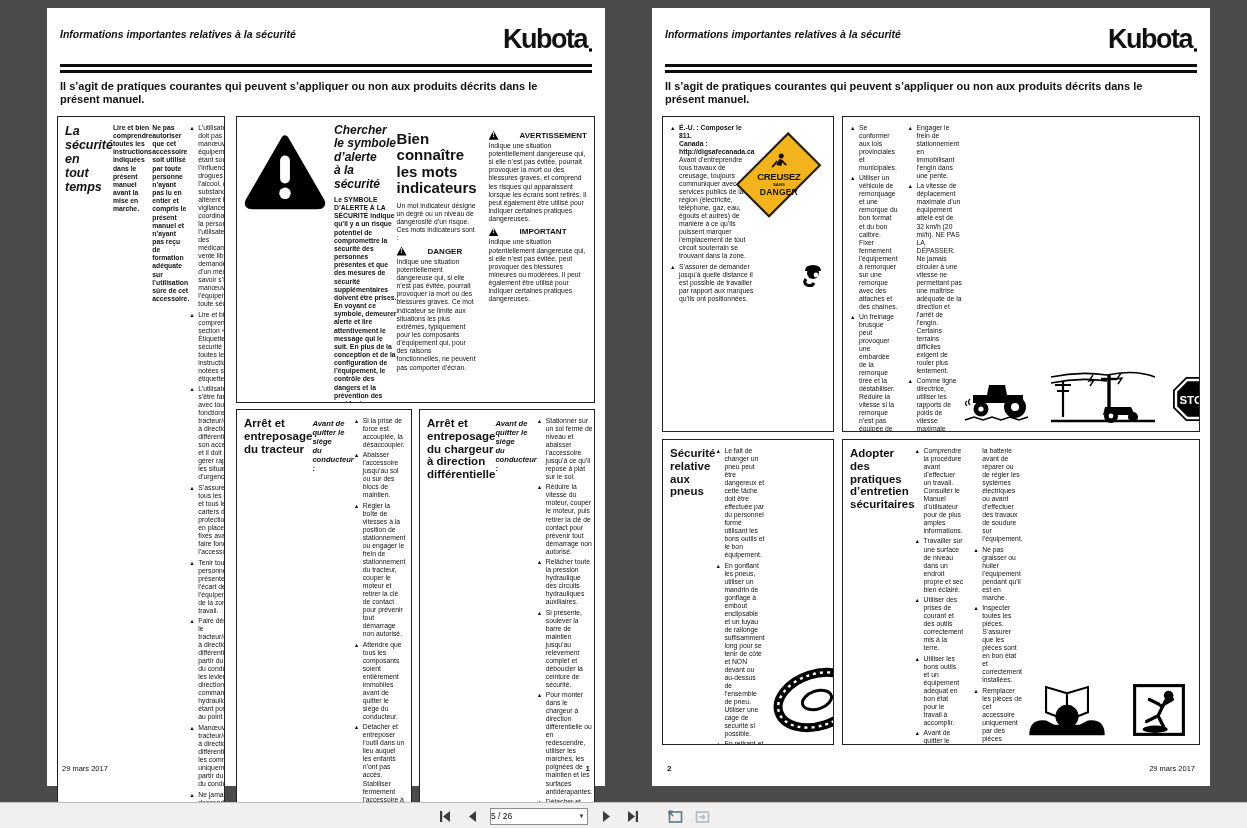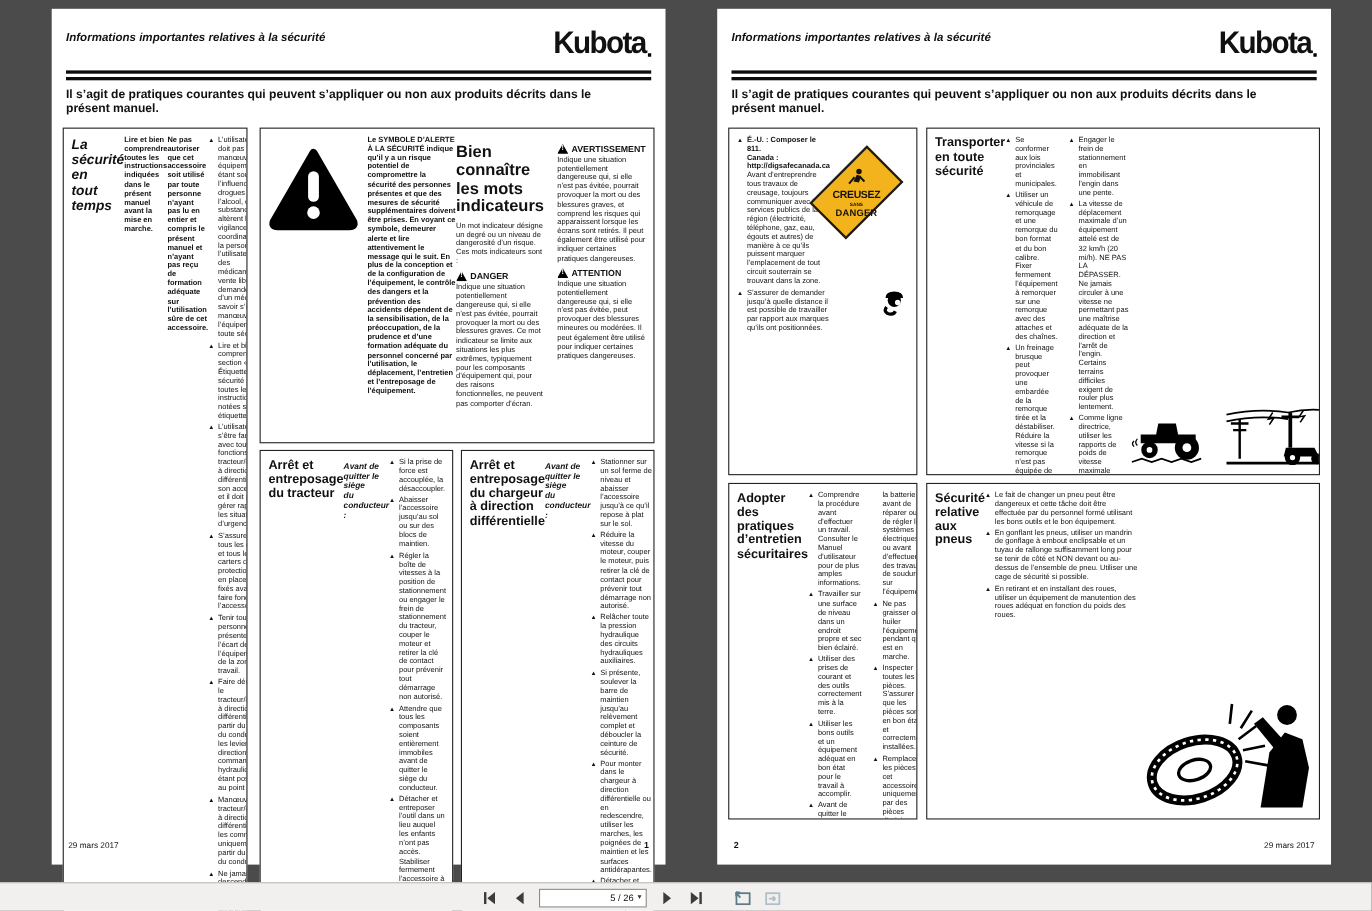--- a/index.html
+++ b/index.html
@@ -27,21 +27,21 @@
   .tri{flex:0 0 9px;font-size:5.6px;line-height:1.45}
   .bt{flex:1;white-space:pre-line}
   .bl.cont{padding-left:9px}
   .bl.ind2{padding-left:15px}
   
   .symrow{display:flex;gap:8px}
   .symtext{flex:1}
   .wordscols{display:grid;grid-template-columns:1fr 1fr;column-gap:12px;margin-top:7px}
   .wtitle{font-weight:bold;font-size:15px;line-height:1.1;margin-bottom:5px}
   .wintro{font-size:6.8px;line-height:1.2;margin-bottom:4px}
-  .alabel{display:flex;align-items:center;gap:3px;font-weight:bold;font-size:8px;margin:4px 0 2px}
+  .alabel{display:flex;align-items:center;gap:21px;font-weight:bold;font-size:8px;margin:4px 0 2px}
   .minitri{position:relative;width:10px;height:9px;background:#000;clip-path:polygon(50% 0,100% 100%,0 100%)}
   .minitri span{position:absolute;left:0;right:0;top:1px;text-align:center;color:#fff;font-size:6.5px;font-weight:bold;line-height:1}
   .wbody{font-size:6.8px;line-height:1.2}
   
   .figrow{margin-top:auto;display:flex;justify-content:center;align-items:flex-end;gap:6px;padding:2px 0}
   .keyfig{margin-top:auto;position:relative;height:70px}
   .keylabel{position:absolute;font-weight:bold;font-size:5.5px;letter-spacing:.2px}
   .keylabel.off{left:4px;top:8px}
   .keylabel.rem{left:88px;top:16px;transform:rotate(13deg)}
   .sign-dig{width:74px;height:74px;background:#f2b31c;border:2px solid #1c1c1c;transform:rotate(45deg);margin:14px auto 10px;display:flex;align-items:center;justify-content:center}
@@ -54,21 +54,21 @@
   .picto{border:1.5px solid #111;width:52px;height:52px;flex:0 0 auto}
   
   .fl{position:absolute;bottom:13px;left:15px;font-size:7.5px}
   .fr{position:absolute;bottom:13px;right:15px;font-size:7.5px}
   .pgnum{font-weight:bold;font-size:8px}
   
   .toolbar{position:absolute;left:0;right:0;bottom:0;height:26px;background:#f1f0ee;border-top:1px solid #bdbcba}
   .tbgroup{position:absolute;left:436px;top:3px;display:flex;align-items:center;gap:9px;height:20px}
   .tbbtn{width:18px;height:18px;display:flex;align-items:center;justify-content:center;cursor:pointer}
   .pagefield{width:98px;height:17px;background:#fff;border:1px solid #8b8b8b;display:flex;align-items:center;font-size:8.5px}
-  .pf-text{flex:1;text-align:right}
+  .pf-text{flex:1;text-align:left}
   .pf-caret{width:11px;height:100%;display:flex;align-items:center;justify-content:center;font-size:6px;color:#333}
   .tbsp{width:6px}
 </style>
 </head>
 <body>
 
 <div class="page left">
   <div class="ph">
     <div class="htitle">Informations importantes relatives à la sécurité</div>
     <div class="logo"><span>Kubota</span><span class="logo-dot"></span></div>
@@ -148,20 +148,22 @@
     <div style="display:flex;flex-direction:column">
 
       <div class="box" style="height:287px">
         <div class="symrow">
           <svg width="82" height="76" viewBox="0 0 100 92" style="flex:0 0 82px;margin-top:10px">
             <path d="M50 6 L94 82 Q96 87 90 87 L10 87 Q4 87 6 82 Z" fill="#000" stroke="#000" stroke-width="9" stroke-linejoin="round"></path>
             <rect x="44" y="26" width="12" height="34" rx="6" fill="#fff"></rect>
             <circle cx="50" cy="72" r="7" fill="#fff"></circle>
           </svg>
           <div class="symtext">
+            <div class="btitle it pre" style="font-size:12px">Chercher le symbole d’alerte
+à la sécurité</div>
             <div class="wbody" style="font-weight:bold">Le SYMBOLE D’ALERTE À LA SÉCURITÉ indique qu’il y a un risque potentiel de compromettre la sécurité des personnes présentes et que des mesures de sécurité supplémentaires doivent être prises. En voyant ce symbole, demeurer alerte et lire attentivement le message qui le suit. En plus de la conception et de la configuration de l’équipement, le contrôle des dangers et la prévention des accidents dépendent de la sensibilisation, de la préoccupation, de la prudence et d’une formation adéquate du personnel concerné par l’utilisation, le déplacement, l’entretien et l’entreposage de l’équipement.</div>
           </div>
         </div>
         <div class="wordscols">
           <div>
             <div class="wtitle">Bien connaître les mots indicateurs</div>
             <div class="wintro">Un mot indicateur désigne un degré ou un niveau de dangerosité d’un risque. Ces mots indicateurs sont :</div>
             <div class="alabel">
                 <span class="minitri">
                   <span>!</span>
@@ -175,21 +177,21 @@
                 <span class="minitri">
                   <span>!</span>
                 </span>
                 <span>AVERTISSEMENT</span>
               </div>
             <div class="wbody">Indique une situation potentiellement dangereuse qui, si elle n’est pas évitée, pourrait provoquer la mort ou des blessures graves, et comprend les risques qui apparaissent lorsque les écrans sont retirés. Il peut également être utilisé pour indiquer certaines pratiques dangereuses.</div>
             <div class="alabel">
                 <span class="minitri">
                   <span>!</span>
                 </span>
-                <span>ATTENTION</span>
+                <span>IMPORTANT</span>
               </div>
             <div class="wbody">Indique une situation potentiellement dangereuse qui, si elle n’est pas évitée, peut provoquer des blessures mineures ou modérées. Il peut également être utilisé pour indiquer certaines pratiques dangereuses.</div>
           </div>
         </div>
       </div>
 
       <div style="display:grid;grid-template-columns:1fr 1fr;gap:7px;margin-top:6px;flex:1">
 
         <div class="box">
           <div class="btitle pre">Arrêt et entreposage
@@ -341,22 +343,20 @@
           <path d="M3 8 Q3 2 11 2 Q19 2 19 8 L3 8 Z" fill="#000"></path>
           <circle cx="11" cy="10" r="6" fill="#000"></circle>
           <path d="M4 16 Q1 20 5 22 Q10 24 12 20" fill="none" stroke="#000" stroke-width="3"></path>
           <circle cx="14" cy="12" r="2.4" fill="#fff"></circle>
         </svg>
         <span class="t811">811</span>
       </div>
     </div>
 
     <div class="box">
-      <div class="btitle pre">Transporter en toute
-sécurité</div>
       <div style="display:flex;gap:10px;flex:1">
         <div style="flex:1">
             <div class="bl">
               <span class="tri">▲</span>
               <span class="bt">Se conformer aux lois provinciales et municipales.</span>
             </div>
             <div class="bl">
               <span class="tri">▲</span>
               <span class="bt">Utiliser un véhicule de remorquage et une remorque du bon format et du bon calibre. Fixer fermement l’équipement à remorquer sur une remorque avec des attaches et des chaînes.</span>
             </div>
@@ -431,117 +431,20 @@
           <text x="24" y="29" text-anchor="middle" fill="#fff" font-size="11.5" font-weight="bold" font-family="Liberation Sans, sans-serif">STOP</text>
         </svg>
         <svg width="50" height="46" viewBox="0 0 50 46">
           <path d="M4 4 L46 4 L25 42 Z" fill="#000" stroke="#000" stroke-width="6" stroke-linejoin="round"></path>
           <path d="M11 9 L39 9 L25 34 Z" fill="#000" stroke="#fff" stroke-width="3" stroke-linejoin="round"></path>
         </svg>
       </div>
     </div>
 
     <div class="box">
-      <div class="btitle pre">Adopter des pratiques
-d’entretien sécuritaires</div>
-      <div style="display:flex;gap:10px;flex:1">
-        <div style="flex:1">
-            <div class="bl">
-              <span class="tri">▲</span>
-              <span class="bt">Comprendre la procédure avant d’effectuer un travail. Consulter le Manuel d’utilisateur pour de plus amples informations.</span>
-            </div>
-            <div class="bl">
-              <span class="tri">▲</span>
-              <span class="bt">Travailler sur une surface de niveau dans un endroit propre et sec bien éclairé.</span>
-            </div>
-            <div class="bl">
-              <span class="tri">▲</span>
-              <span class="bt">Utiliser des prises de courant et des outils correctement mis à la terre.</span>
-            </div>
-            <div class="bl">
-              <span class="tri">▲</span>
-              <span class="bt">Utiliser les bons outils et un équipement adéquat en bon état pour le travail à accomplir.</span>
-            </div>
-            <div class="bl">
-              <span class="tri">▲</span>
-              <span class="bt">Avant de quitter le siège du conducteur pour effectuer un entretien, abaisser l’accessoire jusqu’au sol et effectuer toutes les procédures d’arrêt.</span>
-            </div>
-            <div class="bl">
-              <span class="tri">▲</span>
-              <span class="bt">Laisser refroidir l’équipement avant d’y effectuer des travaux.</span>
-            </div>
-            <div class="bl">
-              <span class="tri">▲</span>
-              <span class="bt">Déconnecter le câble de masse (-) de</span>
-            </div>
-          </div>
-        <div style="flex:1">
-            <div class="bl cont">
-              <span class="bt">la batterie avant de réparer ou de régler les systèmes électriques ou avant d’effectuer des travaux de soudure sur l’équipement.</span>
-            </div>
-            <div class="bl">
-              <span class="tri">▲</span>
-              <span class="bt">Ne pas graisser ou huiler l’équipement pendant qu’il est en marche.</span>
-            </div>
-            <div class="bl">
-              <span class="tri">▲</span>
-              <span class="bt">Inspecter toutes les pièces. S’assurer que les pièces sont en bon état et correctement installées.</span>
-            </div>
-            <div class="bl">
-              <span class="tri">▲</span>
-              <span class="bt">Remplacer les pièces de cet accessoire uniquement par des pièces d’origine Kubota. Ne pas modifier cet accessoire d’une manière susceptible de nuire à sa performance.</span>
-            </div>
-            <div class="bl">
-              <span class="tri">▲</span>
-              <span class="bt">Retirer toute accumulation de graisse, d’huile ou de débris.</span>
-            </div>
-            <div class="bl">
-              <span class="tri">▲</span>
-              <span class="bt">Retirer tous les outils et toutes les pièces inutilisées de l’équipement avant la remise en marche.</span>
-            </div>
-          </div>
-      </div>
-      <div class="figrow" style="gap:22px">
-        <svg width="88" height="56" viewBox="0 0 84 52">
-          <path d="M42 12 L22 6 L22 30 L42 38 Z" fill="#fff" stroke="#000" stroke-width="2"></path>
-          <path d="M42 12 L62 6 L62 30 L42 38 Z" fill="#fff" stroke="#000" stroke-width="2"></path>
-          <circle cx="42" cy="34" r="11" fill="#000"></circle>
-          <path d="M6 52 Q6 36 22 38 L30 42 L54 42 L62 38 Q78 36 78 52 Z" fill="#000"></path>
-        </svg>
-        <svg class="picto" viewBox="0 0 52 52">
-          <rect x="1" y="1" width="50" height="50" fill="none" stroke="#000" stroke-width="2.5"></rect>
-          <circle cx="36" cy="11" r="5" fill="#000"></circle>
-          <path d="M33 16 L25 32 M26 20 L16 15 M28 22 L40 15 M25 32 L13 38 M25 32 L31 44" fill="none" stroke="#000" stroke-width="3.4" stroke-linecap="round"></path>
-          <ellipse cx="22" cy="46" rx="13" ry="3.8" fill="#000"></ellipse>
-        </svg>
-        <svg class="picto" viewBox="0 0 52 52">
-          <rect x="1" y="1" width="50" height="50" fill="none" stroke="#000" stroke-width="2.5"></rect>
-          <path d="M46 14 Q40 2 26 8" fill="none" stroke="#000" stroke-width="2.6"></path>
-          <path d="M24 3 L18 12 L30 13 Z" fill="#000"></path>
-          <path d="M8 26 L38 40" stroke="#000" stroke-width="4"></path>
-          <path d="M10 24 l3 -6 M16 27 l3 -6 M22 30 l3 -6 M28 33 l3 -6 M34 36 l3 -6" stroke="#000" stroke-width="2.2"></path>
-          <circle cx="16" cy="31" r="4.5" fill="#000"></circle>
-          <path d="M14 35 L10 48 L24 48 L22 38 Z" fill="#000"></path>
-          <rect x="40" y="40" width="6" height="9" fill="#000"></rect>
-        </svg>
-        <svg class="picto" viewBox="0 0 52 52">
-          <rect x="1" y="1" width="50" height="50" fill="none" stroke="#000" stroke-width="2.5"></rect>
-          <g stroke="#000" stroke-width="3" fill="none">
-            <circle cx="20" cy="17" r="7"></circle>
-            <path d="M20 6 v4 M20 24 v4 M9 17 h4 M27 17 h4 M12 9 l3 3 M25 22 l3 3 M28 9 l-3 3 M15 22 l-3 3"></path>
-            <circle cx="38" cy="31" r="9"></circle>
-            <path d="M38 18 v4 M38 40 v4 M25 31 h4 M47 31 h4 M29 22 l3 3 M44 37 l3 3 M47 22 l-3 3 M32 37 l-3 3"></path>
-          </g>
-          <path d="M30 16 l-3 5 l4 -1 l-3 5" fill="none" stroke="#000" stroke-width="1.6"></path>
-          <path d="M2 50 L18 32 L28 38 L14 50 Z" fill="#000"></path>
-        </svg>
-      </div>
-    </div>
-
-    <div class="box">
       <div class="btitle pre">Sécurité relative
 aux pneus</div>
       <div>
           <div class="bl">
             <span class="tri">▲</span>
             <span class="bt">Le fait de changer un pneu peut être dangereux et cette tâche doit être effectuée par du personnel formé utilisant les bons outils et le bon équipement.</span>
           </div>
           <div class="bl">
             <span class="tri">▲</span>
             <span class="bt">En gonflant les pneus, utiliser un mandrin de gonflage à embout enclipsable et un tuyau de rallonge suffisamment long pour se tenir de côté et NON devant ou au-dessus de l’ensemble de pneu. Utiliser une cage de sécurité si possible.</span>
@@ -558,20 +461,117 @@
             <ellipse cx="52" cy="72" rx="40" ry="26" fill="none" stroke="#fff" stroke-width="2.4" stroke-dasharray="3 4"></ellipse>
             <ellipse cx="52" cy="72" rx="15" ry="9" fill="none" stroke="#000" stroke-width="3"></ellipse>
           </g>
           <path d="M92 44 l16 -12 M96 54 l20 -4 M94 34 l10 -16 M84 30 l2 -18 M98 64 l22 4" stroke="#000" stroke-width="2.4"></path>
           <circle cx="136" cy="22" r="9" fill="#000"></circle>
           <path d="M112 106 L120 56 L134 38 L150 44 L156 70 L150 106 Z" fill="#000"></path>
           <path d="M124 52 L106 30 L114 24 L132 44 Z" fill="#000"></path>
         </svg>
       </div>
     </div>
+
+    <div class="box">
+      <div class="btitle pre">Adopter des pratiques
+d’entretien sécuritaires</div>
+      <div style="display:flex;gap:10px;flex:1">
+        <div style="flex:1">
+            <div class="bl">
+              <span class="tri">▲</span>
+              <span class="bt">Comprendre la procédure avant d’effectuer un travail. Consulter le Manuel d’utilisateur pour de plus amples informations.</span>
+            </div>
+            <div class="bl">
+              <span class="tri">▲</span>
+              <span class="bt">Travailler sur une surface de niveau dans un endroit propre et sec bien éclairé.</span>
+            </div>
+            <div class="bl">
+              <span class="tri">▲</span>
+              <span class="bt">Utiliser des prises de courant et des outils correctement mis à la terre.</span>
+            </div>
+            <div class="bl">
+              <span class="tri">▲</span>
+              <span class="bt">Utiliser les bons outils et un équipement adéquat en bon état pour le travail à accomplir.</span>
+            </div>
+            <div class="bl">
+              <span class="tri">▲</span>
+              <span class="bt">Avant de quitter le siège du conducteur pour effectuer un entretien, abaisser l’accessoire jusqu’au sol et effectuer toutes les procédures d’arrêt.</span>
+            </div>
+            <div class="bl">
+              <span class="tri">▲</span>
+              <span class="bt">Laisser refroidir l’équipement avant d’y effectuer des travaux.</span>
+            </div>
+            <div class="bl">
+              <span class="tri">▲</span>
+              <span class="bt">Déconnecter le câble de masse (-) de</span>
+            </div>
+          </div>
+        <div style="flex:1">
+            <div class="bl cont">
+              <span class="bt">la batterie avant de réparer ou de régler les systèmes électriques ou avant d’effectuer des travaux de soudure sur l’équipement.</span>
+            </div>
+            <div class="bl">
+              <span class="tri">▲</span>
+              <span class="bt">Ne pas graisser ou huiler l’équipement pendant qu’il est en marche.</span>
+            </div>
+            <div class="bl">
+              <span class="tri">▲</span>
+              <span class="bt">Inspecter toutes les pièces. S’assurer que les pièces sont en bon état et correctement installées.</span>
+            </div>
+            <div class="bl">
+              <span class="tri">▲</span>
+              <span class="bt">Remplacer les pièces de cet accessoire uniquement par des pièces d’origine Kubota. Ne pas modifier cet accessoire d’une manière susceptible de nuire à sa performance.</span>
+            </div>
+            <div class="bl">
+              <span class="tri">▲</span>
+              <span class="bt">Retirer toute accumulation de graisse, d’huile ou de débris.</span>
+            </div>
+            <div class="bl">
+              <span class="tri">▲</span>
+              <span class="bt">Retirer tous les outils et toutes les pièces inutilisées de l’équipement avant la remise en marche.</span>
+            </div>
+          </div>
+      </div>
+      <div class="figrow" style="gap:22px">
+        <svg width="88" height="56" viewBox="0 0 84 52">
+          <path d="M42 12 L22 6 L22 30 L42 38 Z" fill="#fff" stroke="#000" stroke-width="2"></path>
+          <path d="M42 12 L62 6 L62 30 L42 38 Z" fill="#fff" stroke="#000" stroke-width="2"></path>
+          <circle cx="42" cy="34" r="11" fill="#000"></circle>
+          <path d="M6 52 Q6 36 22 38 L30 42 L54 42 L62 38 Q78 36 78 52 Z" fill="#000"></path>
+        </svg>
+        <svg class="picto" viewBox="0 0 52 52">
+          <rect x="1" y="1" width="50" height="50" fill="none" stroke="#000" stroke-width="2.5"></rect>
+          <circle cx="36" cy="11" r="5" fill="#000"></circle>
+          <path d="M33 16 L25 32 M26 20 L16 15 M28 22 L40 15 M25 32 L13 38 M25 32 L31 44" fill="none" stroke="#000" stroke-width="3.4" stroke-linecap="round"></path>
+          <ellipse cx="22" cy="46" rx="13" ry="3.8" fill="#000"></ellipse>
+        </svg>
+        <svg class="picto" viewBox="0 0 52 52">
+          <rect x="1" y="1" width="50" height="50" fill="none" stroke="#000" stroke-width="2.5"></rect>
+          <path d="M46 14 Q40 2 26 8" fill="none" stroke="#000" stroke-width="2.6"></path>
+          <path d="M24 3 L18 12 L30 13 Z" fill="#000"></path>
+          <path d="M8 26 L38 40" stroke="#000" stroke-width="4"></path>
+          <path d="M10 24 l3 -6 M16 27 l3 -6 M22 30 l3 -6 M28 33 l3 -6 M34 36 l3 -6" stroke="#000" stroke-width="2.2"></path>
+          <circle cx="16" cy="31" r="4.5" fill="#000"></circle>
+          <path d="M14 35 L10 48 L24 48 L22 38 Z" fill="#000"></path>
+          <rect x="40" y="40" width="6" height="9" fill="#000"></rect>
+        </svg>
+        <svg class="picto" viewBox="0 0 52 52">
+          <rect x="1" y="1" width="50" height="50" fill="none" stroke="#000" stroke-width="2.5"></rect>
+          <g stroke="#000" stroke-width="3" fill="none">
+            <circle cx="20" cy="17" r="7"></circle>
+            <path d="M20 6 v4 M20 24 v4 M9 17 h4 M27 17 h4 M12 9 l3 3 M25 22 l3 3 M28 9 l-3 3 M15 22 l-3 3"></path>
+            <circle cx="38" cy="31" r="9"></circle>
+            <path d="M38 18 v4 M38 40 v4 M25 31 h4 M47 31 h4 M29 22 l3 3 M44 37 l3 3 M47 22 l-3 3 M32 37 l-3 3"></path>
+          </g>
+          <path d="M30 16 l-3 5 l4 -1 l-3 5" fill="none" stroke="#000" stroke-width="1.6"></path>
+          <path d="M2 50 L18 32 L28 38 L14 50 Z" fill="#000"></path>
+        </svg>
+      </div>
+    </div>
   </div>
 
   <div class="fl pgnum">2</div>
   <div class="fr">29 mars 2017</div>
 </div>
 
 <div class="toolbar">
   <div class="tbgroup">
     <div class="tbbtn">
       <svg width="12" height="11" viewBox="0 0 12 11">

